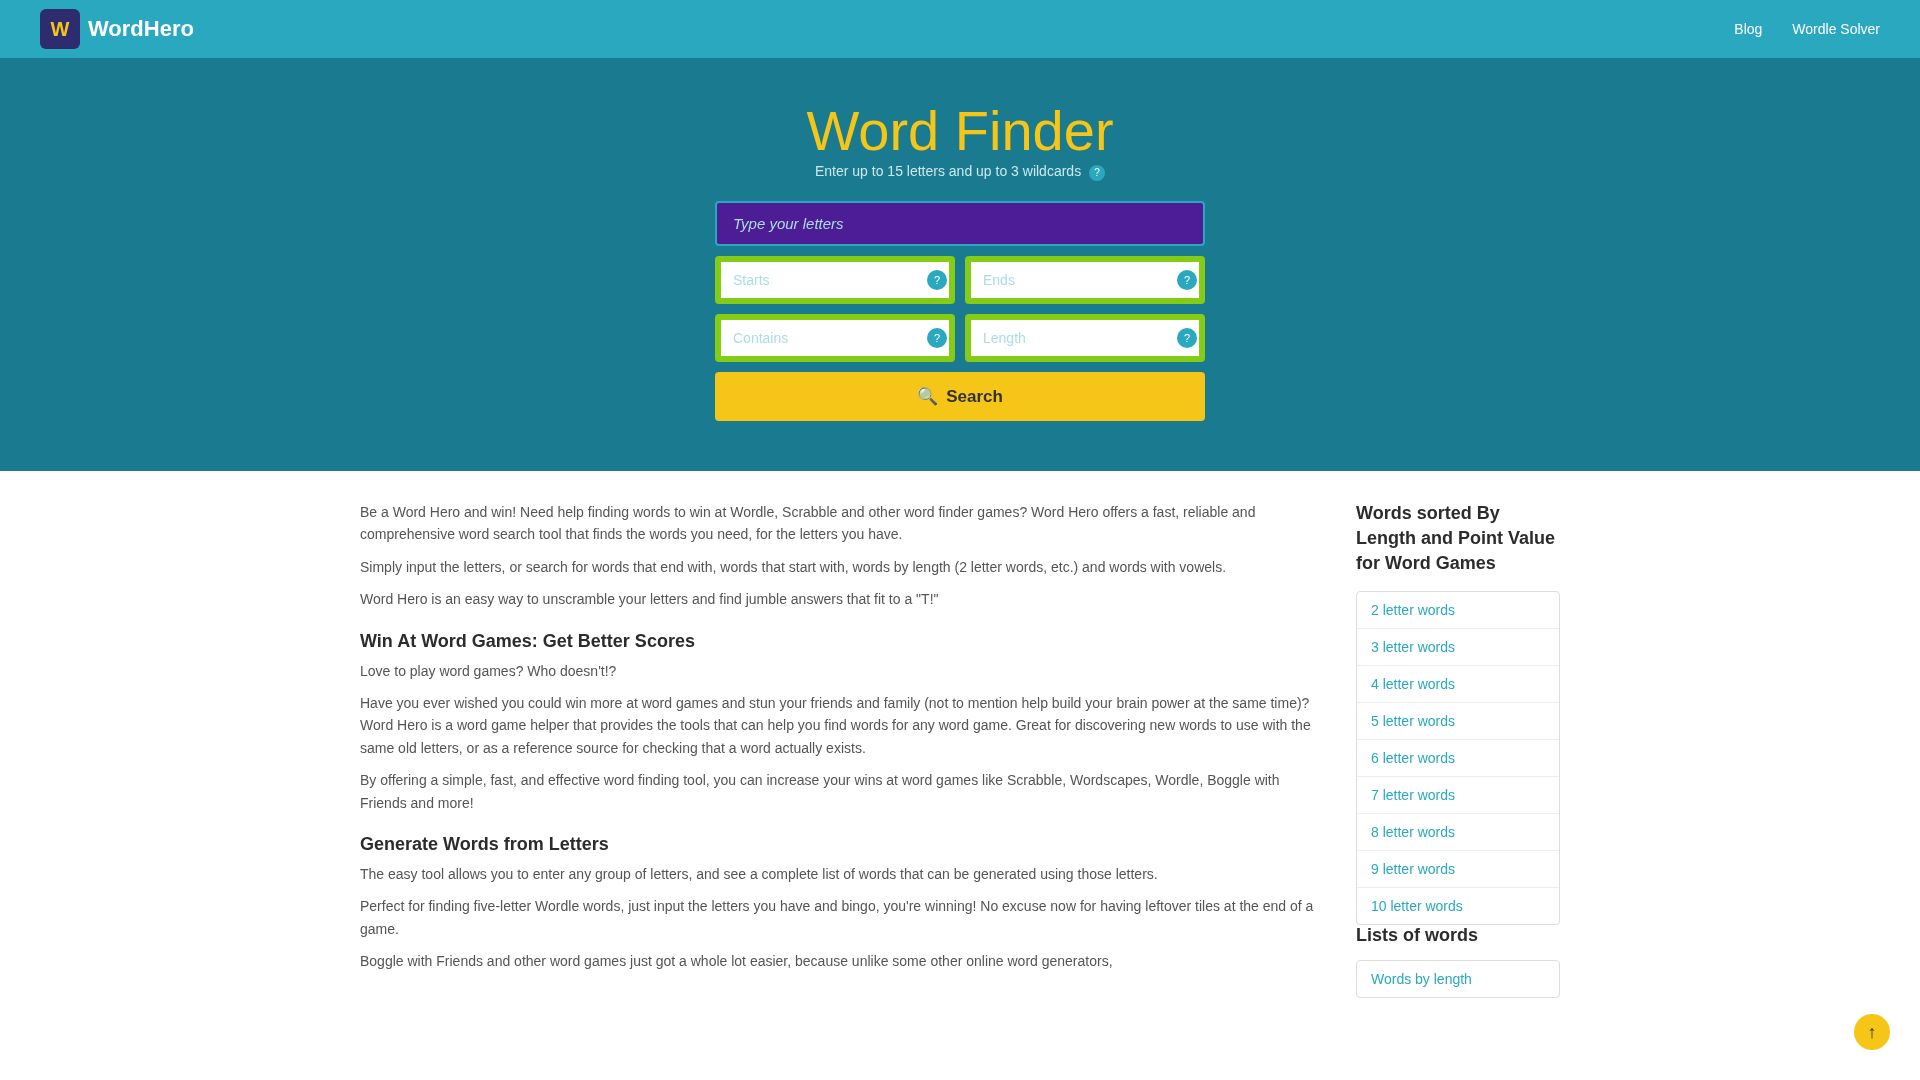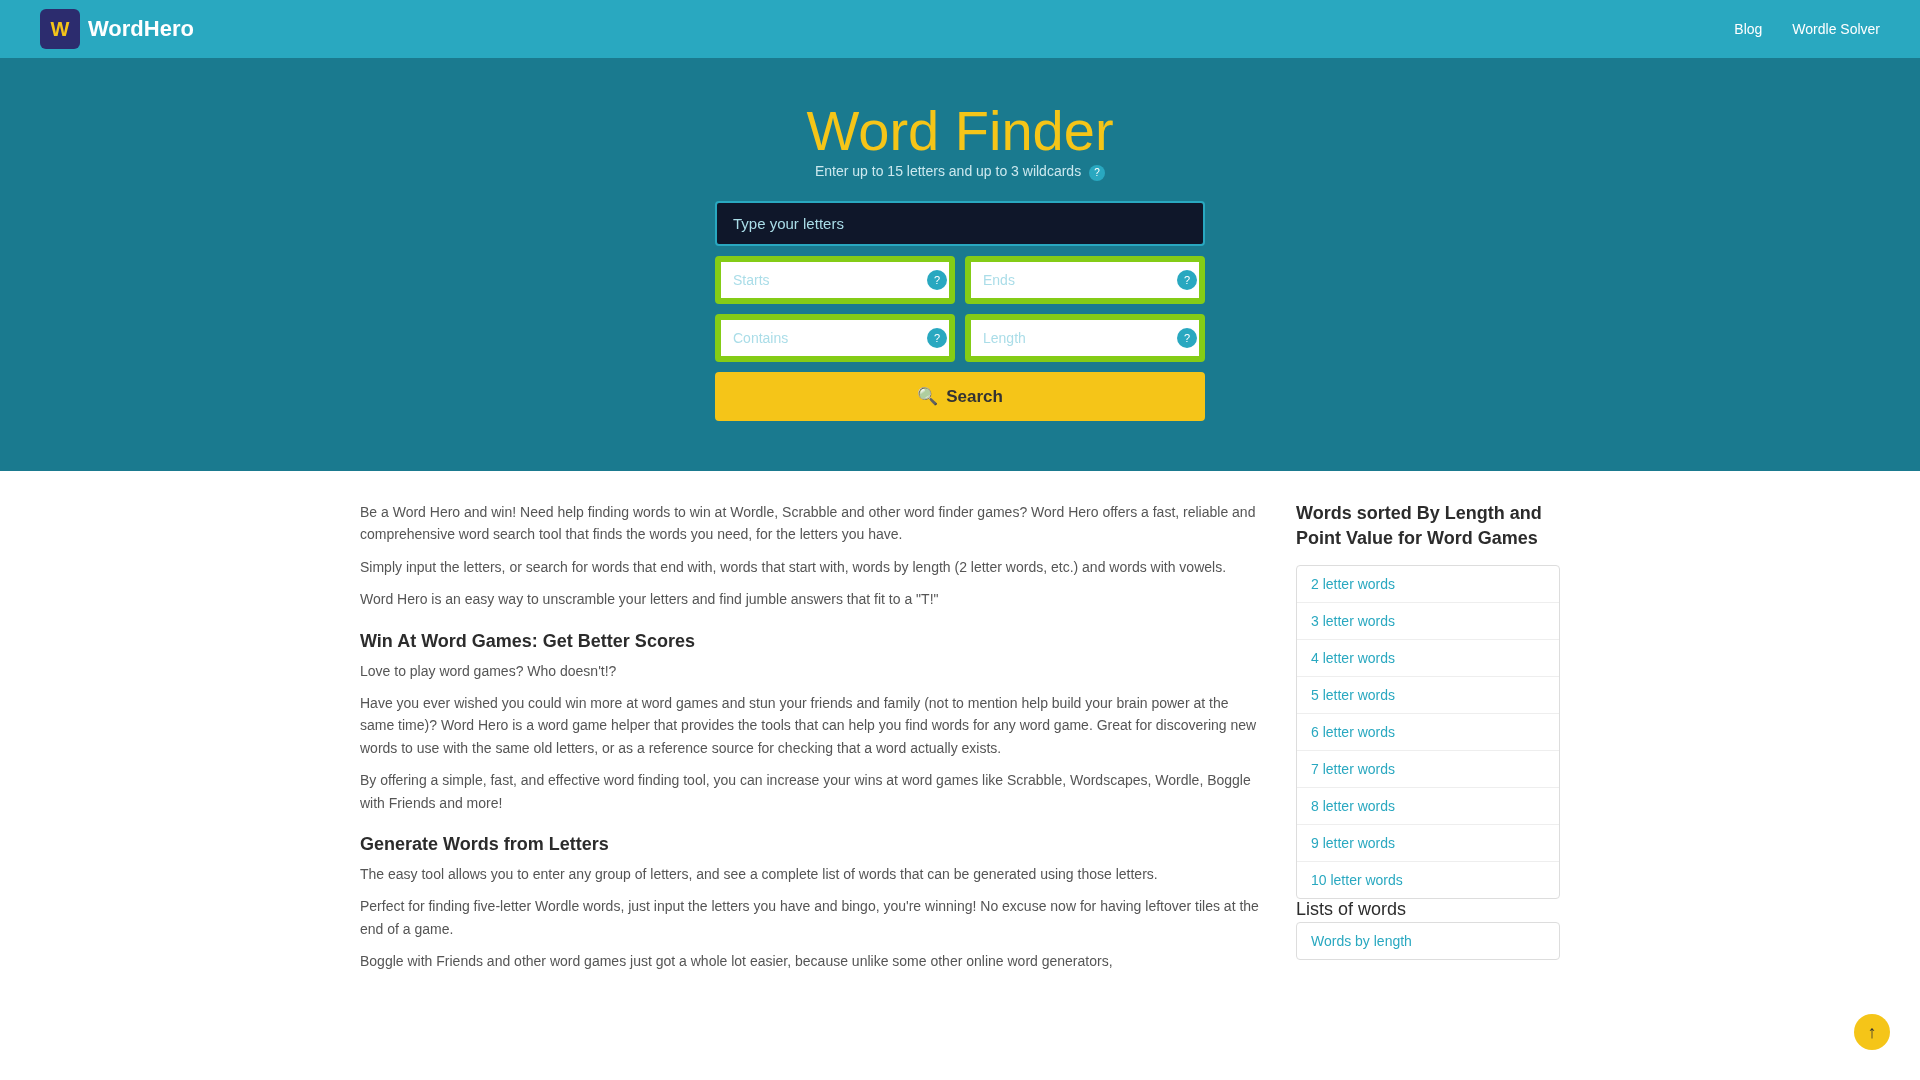--- a/index.html
+++ b/index.html
@@ -98,21 +98,22 @@
       margin-bottom: 10px;
     }
     .main-input {
       width: 100%;
       padding: 12px 16px;
       border: 2px solid #29a8c0;
       border-radius: 4px;
       font-size: 15px;
       color: #29a8c0;
       outline: none;
-      background: #0f172a;
+      background: #4c1d95;
+      font-style: italic;
     }
     .main-input::placeholder { color: #aadde8; }
 
     .filter-row {
       display: flex;
       gap: 10px;
       margin-bottom: 10px;
     }
     .filter-input-wrap {
       flex: 1;
@@ -167,21 +168,21 @@
       gap: 30px;
       max-width: 1280px;
       margin: 0 auto;
       padding: 30px 40px;
     }
     .content-left {
       flex: 1;
       min-width: 0;
     }
     .content-right {
-      width: 264px;
+      width: 204px;
       flex-shrink: 0;
     }
 
     
     .intro-text {
       color: #555;
       line-height: 1.6;
       margin-bottom: 10px;
       font-size: 14px;
     }
@@ -212,23 +213,23 @@
       padding: 10px 14px;
       color: #29a8c0;
       text-decoration: none;
       border-bottom: 1px solid #eee;
       font-size: 14px;
     }
     .word-list-item:last-child { border-bottom: none; }
 
     .lists-heading {
       font-size: 18px;
-      font-weight: normal;
+      font-weight: bold;
       color: #2c2c2c;
-      margin-bottom: 2px;
+      margin-bottom: 14px;
     }
     .lists-section .word-list-item {
       color: #29a8c0;
     }
 
     
     .scroll-top {
       position: fixed;
       bottom: 30px;
       right: 30px;

